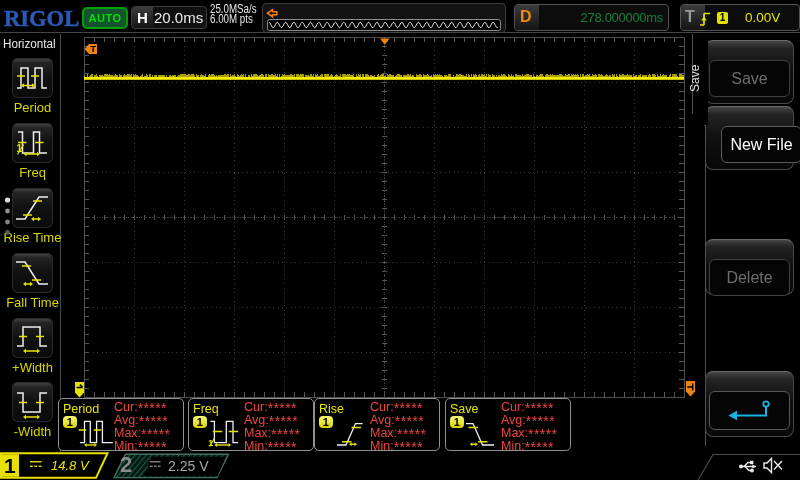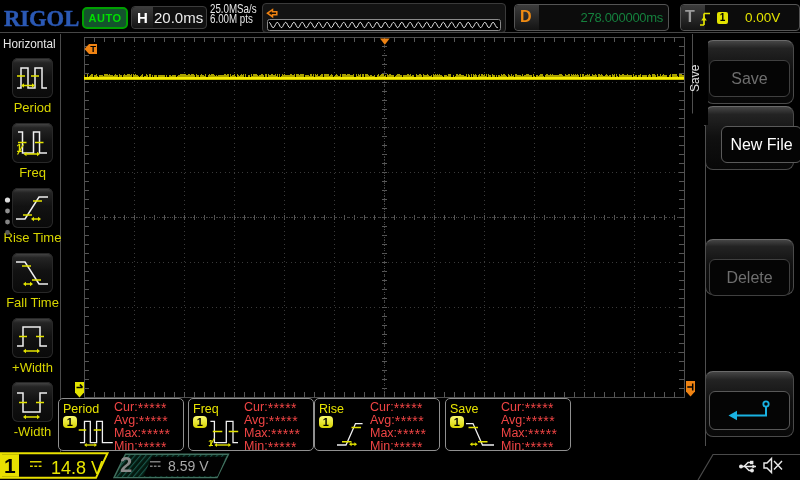--- a/index.html
+++ b/index.html
@@ -46,21 +46,21 @@
  writing-mode:vertical-rl;transform:rotate(180deg);text-align:center;line-height:15px;}
 
 .mp{position:absolute;top:398px;width:124px;height:51px;border:1px solid #909090;border-radius:5px;background:#000;}
 .mpt{position:absolute;left:4px;top:3px;color:#e6e300;font-size:12.5px;}
 .mpb{position:absolute;left:4px;top:16.5px;width:13.5px;height:12px;background:linear-gradient(#f8f870,#d8d500);border-radius:4px;
  color:#000;font-weight:bold;font-size:11px;text-align:center;line-height:12px;}
 .mpv{position:absolute;left:55px;top:1.5px;color:#ef4444;font-size:12.5px;line-height:12.8px;white-space:pre;}
 .mpv b{font-weight:normal;font-size:14px;letter-spacing:0.4px;vertical-align:-1.5px;}
 
 #bbar{left:0;top:452px;width:800px;height:28px;background:#000;}
-#ch1txt{left:51px;top:6px;color:#e8e600;font-size:18px;}
+#ch1txt{left:51px;top:6px;color:#e8e600;font-size:13px;font-style:italic;}
 #ch1n{left:4px;top:1.5px;color:#000;font-size:21px;font-weight:bold;}
 #ch2txt{left:168px;top:6px;color:#a9a9a9;font-size:14px;}
 #ch2n{left:120px;top:0px;color:#8a8a8a;font-size:22px;font-weight:bold;}
 svg{display:block}
 </style></head>
 <body>
 <div id="scr">
   <div class="abs" id="logo">RIGOL</div>
   <div class="abs" id="autob">AUTO</div>
   <div class="abs" id="hbox">
@@ -293,14 +293,14 @@
         <circle cx="752" cy="18.5" r="1.9" fill="#e8e8e8"></circle>
         <path d="M755.8 14.5 l-3.4 -2 v4 Z" fill="#e8e8e8"></path>
         <g stroke="#e8e8e8" stroke-width="1.4" fill="none">
           <path d="M764 11 H767 L771.5 6.5 V20.5 L767 16 H764 Z"></path>
           <path d="M774 9 L782 17.5 M782 9 L774 17.5"></path>
         </g>
       </svg>
     <div class="abs" id="ch1n">1</div>
       <div class="abs" id="ch1txt">14.8 V</div>
     <div class="abs" id="ch2n">2</div>
-      <div class="abs" id="ch2txt">8.59 V</div>
+      <div class="abs" id="ch2txt">2.25 V</div>
   </div>
 </div>
 </body></html>

